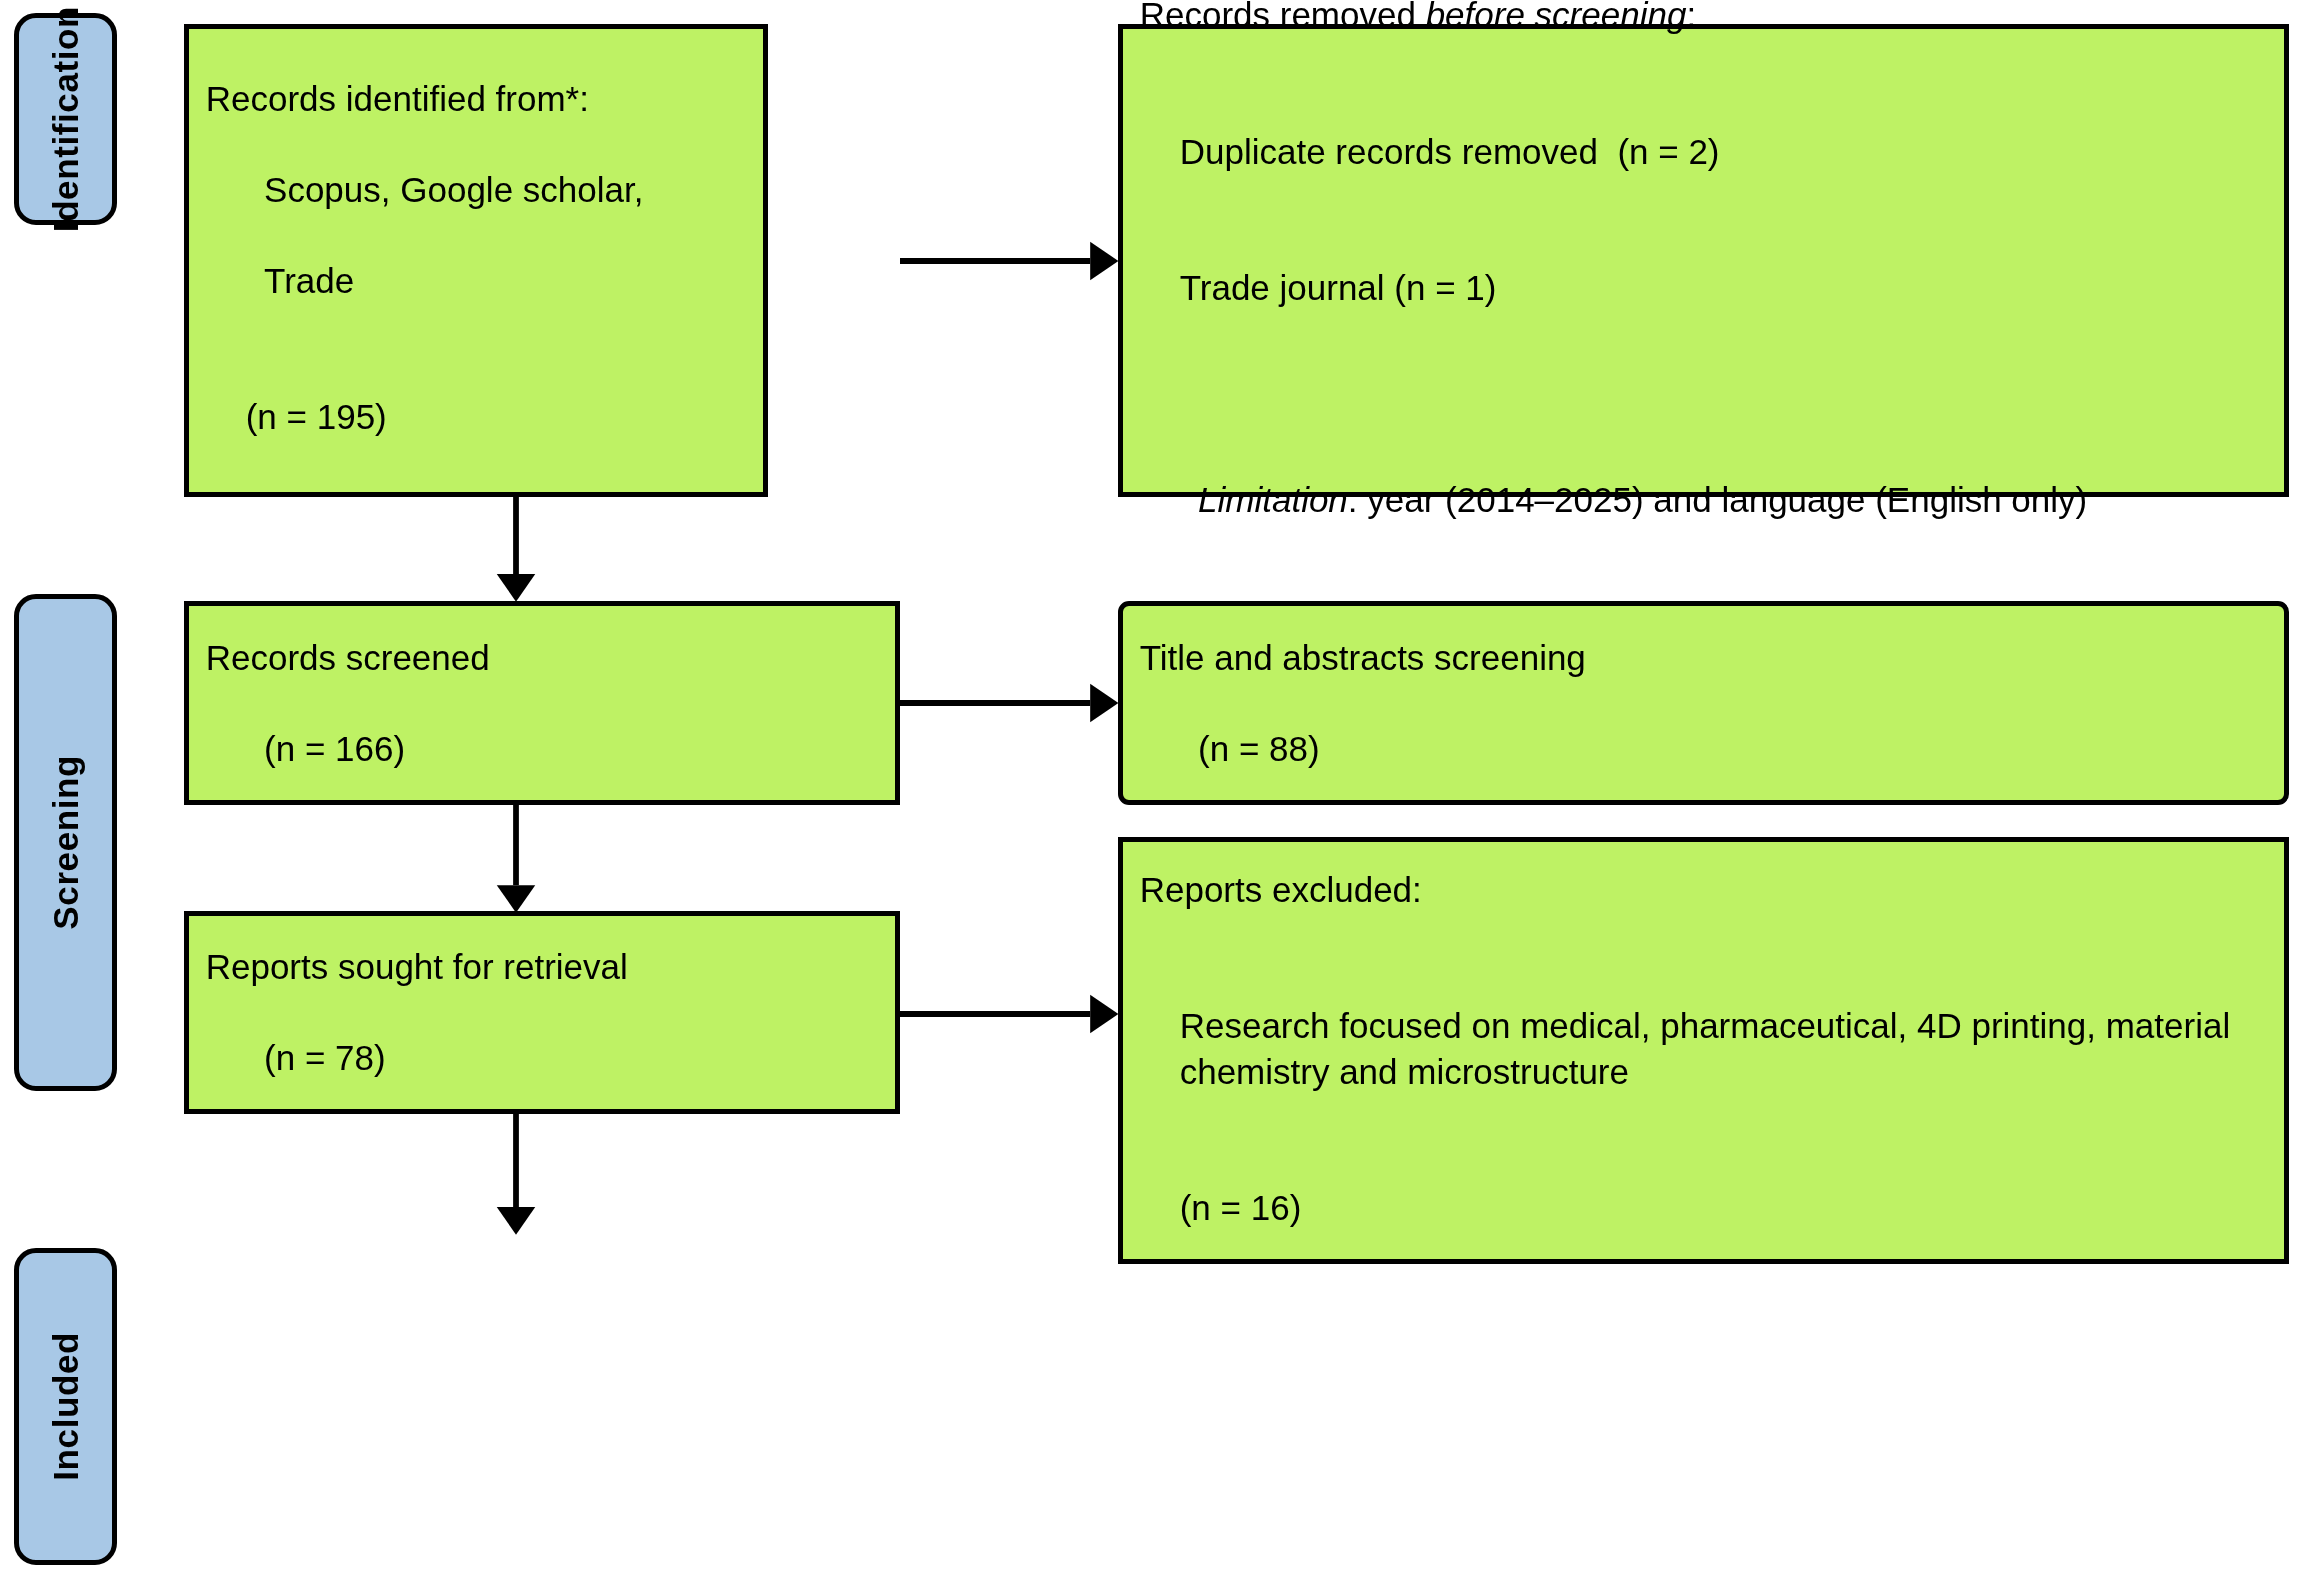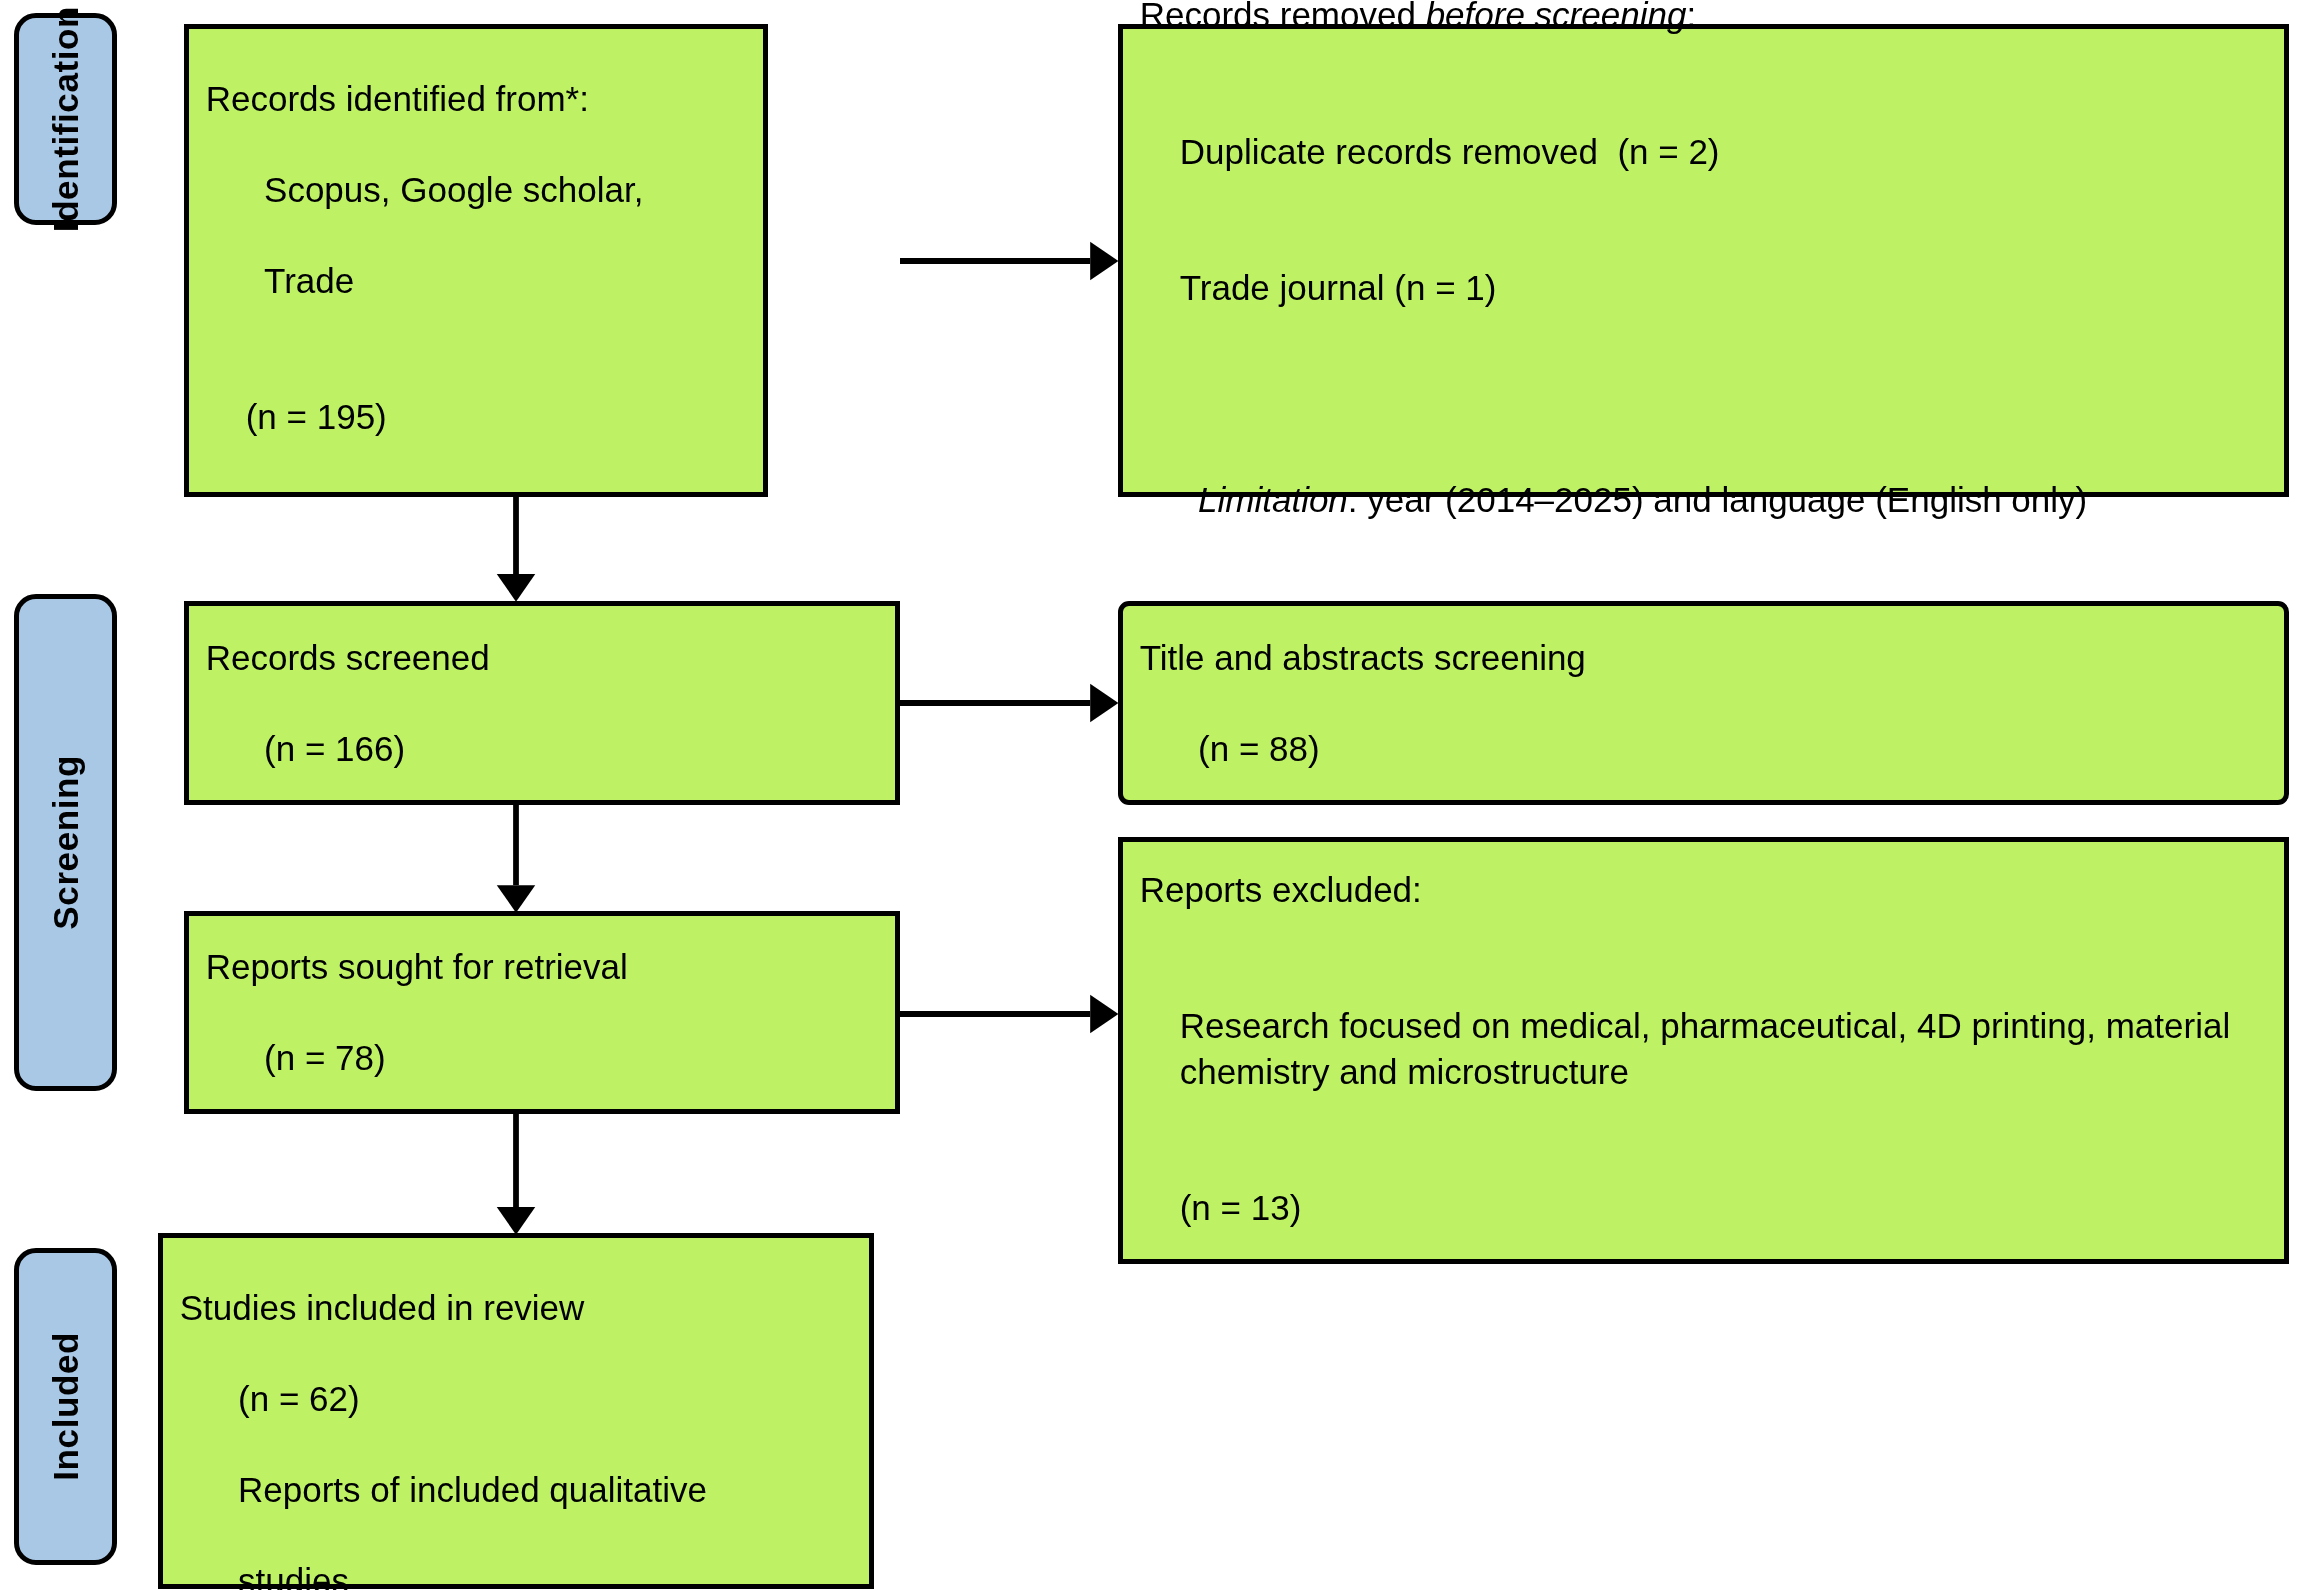--- a/index.html
+++ b/index.html
@@ -95,45 +95,38 @@
   <div class="flow-box" style="left:184px; top:601px; width:716px; height:204px;">
     <div class="box-text"><span>Records screened</span><br>
       <span>(n = 166)</span></div>
   </div>
 
   <div class="flow-box" style="left:184px; top:911px; width:716px; height:203px;">
     <div class="box-text"><span>Reports sought for retrieval</span><br>
       <span>(n = 78)</span></div>
   </div>
 
-  <div class="flow-box" style="left:158px; top:1233px; width:716px; height:356px; justify-content:flex-start;">
-    <div class="box-text" style="margin-top:47px;"><span>Studies included in review</span><br>
-      <span>(n = 62)</span><br>
-      <span>Reports of included qualitative</span><br>
-      <span>studies</span><br>
-      </div>
-  </div>
 
   <div class="flow-box" style="left:1118px; top:24px; width:1171px; height:473px;">
     <div class="box-text" style="margin-top:-6.4px;"><span>Records removed </span><em class="ital">before screening</em><span>:</span><br>
       <span class="line-indent">Duplicate records removed  (n = 2)</span>
       <span class="line-indent">Trade journal (n = 1)</span>
       <span class="line-gap"></span>
       <em class="ital">Limitation</em><span>: year (2014–2025) and language (English only)</span></div>
   </div>
 
   <div class="flow-box" style="left:1118px; top:601px; width:1171px; height:204px;border-radius:11px;">
     <div class="box-text"><span>Title and abstracts screening</span><br>
       <span>(n = 88)</span></div>
   </div>
 
   <div class="flow-box" style="left:1118px; top:837px; width:1171px; height:427px;">
     <div class="box-text" style="margin-top:-3.9px;"><span>Reports excluded:</span><br>
       <span class="line-indent" style="text-indent:0;">Research focused on medical, pharmaceutical, 4D printing, material chemistry and microstructure</span>
-      <span class="line-indent">(n = 13)</span></div>
+      <span class="line-indent">(n = 16)</span></div>
   </div>
 
   <div class="conn" style="left:900px; top:235px; width:221px; height:52px;">
     <svg width="221" height="52" viewBox="0 0 344 80" aria-hidden="true">
       <line x1="0" y1="40" x2="296" y2="40" stroke="#000000" stroke-width="9"></line>
       <polygon points="296,10 340,40 296,70" fill="#000000"></polygon>
     </svg>
   </div>
 
   <div class="conn" style="left:490px; top:497px; width:52px; height:106px;">

